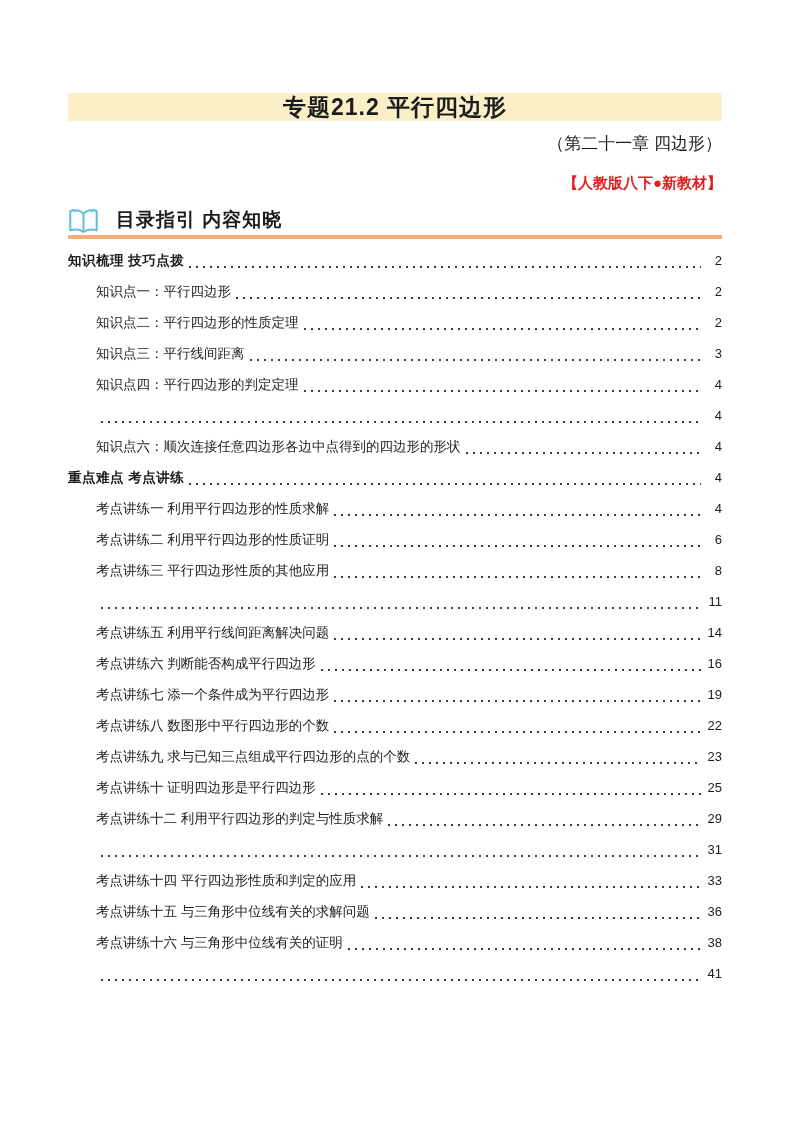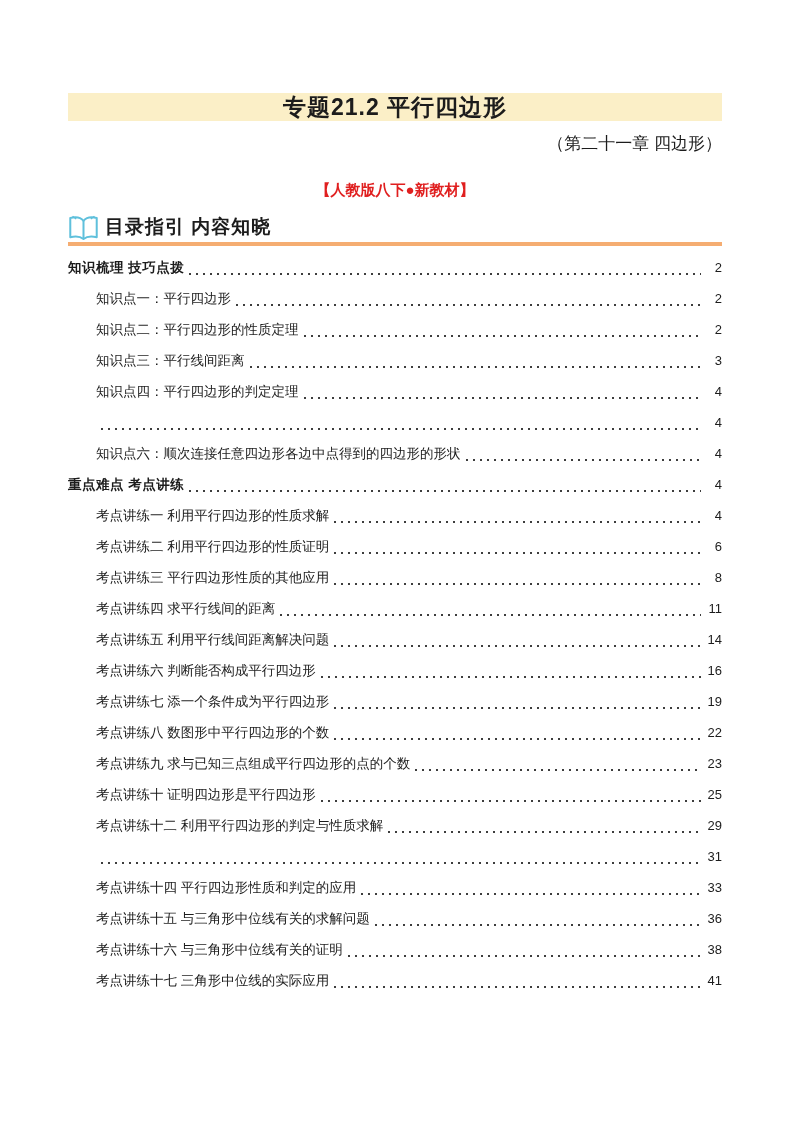--- a/index.html
+++ b/index.html
@@ -34,31 +34,31 @@
     font-size:23px;
     font-weight:700;
     letter-spacing:1px;
   }
   .subtitle{
     text-align:right;
     margin-top:11px;
     font-size:17px;
   }
   .edition{
-    text-align:center;
-    margin-top:26px;
+    text-align:right;
+    margin-top:19px;
     font-size:15px;
     font-weight:700;
     color:var(--edition-red);
   }
   .toc-header{
     margin-top:13px;
     display:flex;
     align-items:flex-end;
-    gap:6px;
+    gap:17px;
     border-bottom:4px solid var(--underline);
     padding-bottom:1px;
   }
   .toc-header .book{
     width:31px;height:28px;
     flex:0 0 auto;
     margin-bottom:-2px;
   }
   .toc-header-label{
     font-size:19px;
@@ -167,21 +167,20 @@
     <span class="toc-label">考点讲练二 利用平行四边形的性质证明</span>
     <span class="leader"></span>
     <span class="toc-page">6</span>
   </div>
       <div class="toc-row level2">
     <span class="toc-label">考点讲练三 平行四边形性质的其他应用</span>
     <span class="leader"></span>
     <span class="toc-page">8</span>
   </div>
       <div class="toc-row level2">
-    <span class="toc-label">考点讲练四 求平行线间的距离</span>
     <span class="leader"></span>
     <span class="toc-page">11</span>
   </div>
       <div class="toc-row level2">
     <span class="toc-label">考点讲练五 利用平行线间距离解决问题</span>
     <span class="leader"></span>
     <span class="toc-page">14</span>
   </div>
       <div class="toc-row level2">
     <span class="toc-label">考点讲练六 判断能否构成平行四边形</span>
@@ -226,19 +225,18 @@
     <span class="toc-label">考点讲练十五 与三角形中位线有关的求解问题</span>
     <span class="leader"></span>
     <span class="toc-page">36</span>
   </div>
       <div class="toc-row level2">
     <span class="toc-label">考点讲练十六 与三角形中位线有关的证明</span>
     <span class="leader"></span>
     <span class="toc-page">38</span>
   </div>
       <div class="toc-row level2">
-    <span class="toc-label">考点讲练十七 三角形中位线的实际应用</span>
     <span class="leader"></span>
     <span class="toc-page">41</span>
   </div>
     </div>
 
 </div>
 
 </body></html>

